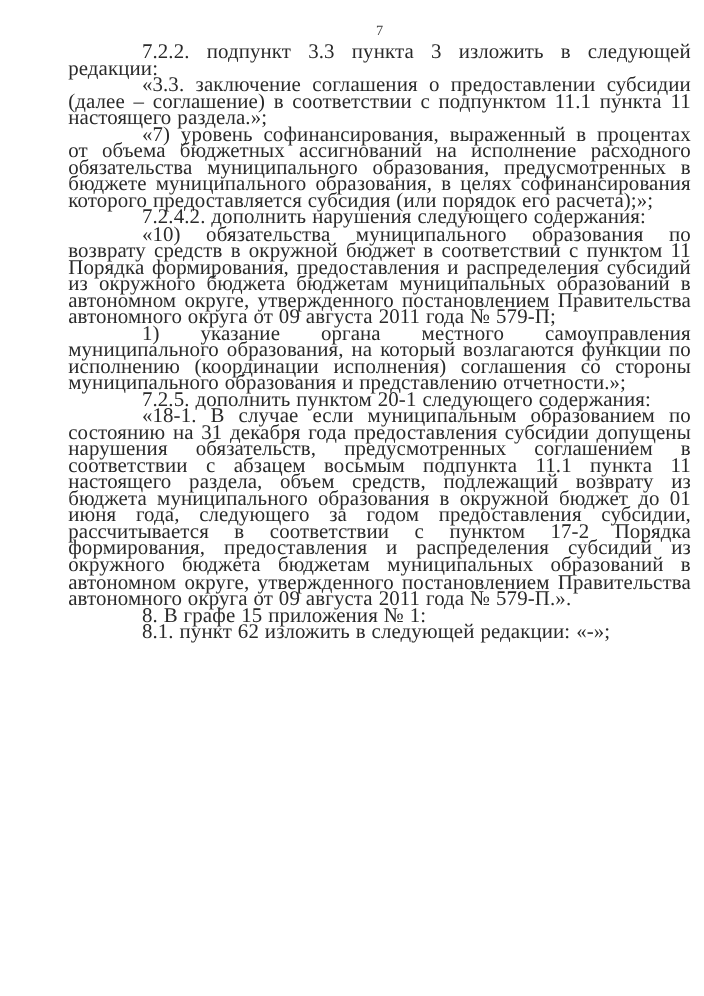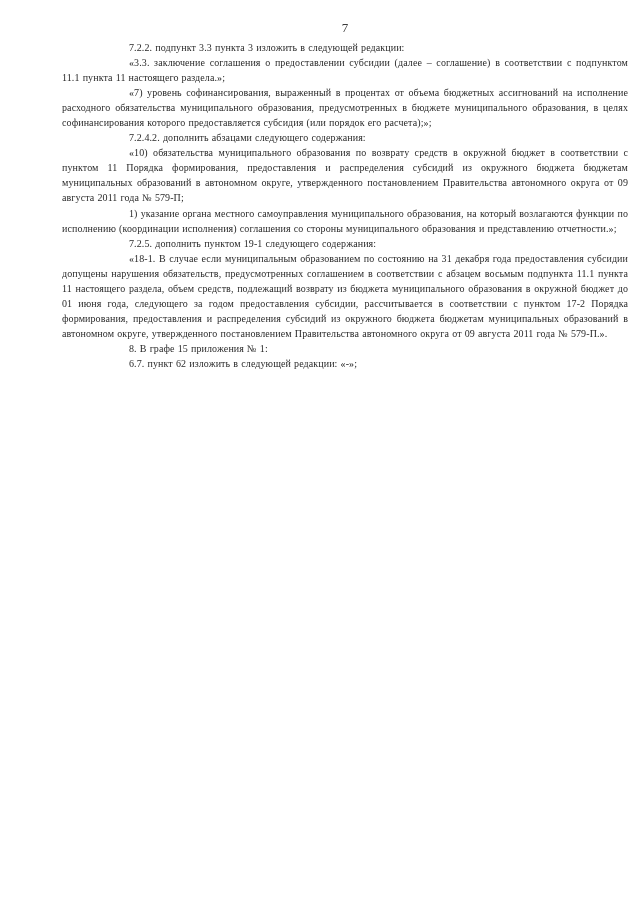--- a/index.html
+++ b/index.html
@@ -23,38 +23,38 @@
   }
   .page-number {
     text-align: center;
     font-size: 13px;
     line-height: 15px;
     margin-bottom: 5px;
     color: #3a3a3a;
   }
   .content p.para {
     margin: 0;
-    font-size: 10px;
+    font-size: 19px;
     line-height: 15.05px;
     text-align: justify;
     text-indent: 67px;
     letter-spacing: 0.1px;
     word-spacing: 0.5px;
   }
 </style>
 </head>
 <body>
 
 <div class="page">
   <div class="page-number">7</div>
   <div class="content">
     <p class="para">7.2.2. подпункт 3.3 пункта 3 изложить в следующей редакции:</p>
     <p class="para">«3.3. заключение соглашения о предоставлении субсидии (далее – соглашение) в соответствии с подпунктом 11.1 пункта 11 настоящего раздела.»;</p>
     <p class="para">«7) уровень софинансирования, выраженный в процентах от объема бюджетных ассигнований на исполнение расходного обязательства муниципального образования, предусмотренных в бюджете муниципального образования, в целях софинансирования которого предоставляется субсидия (или порядок его расчета);»;</p>
-    <p class="para">7.2.4.2. дополнить абзацами следующего содержания:</p>
+    <p class="para">7.2.4.2. дополнить нарушения следующего содержания:</p>
     <p class="para">«10) обязательства муниципального образования по возврату средств в окружной бюджет в соответствии с пунктом 11 Порядка формирования, предоставления и распределения субсидий из окружного бюджета бюджетам муниципальных образований в автономном округе, утвержденного постановлением Правительства автономного округа от 09 августа 2011 года № 579-П;</p>
     <p class="para">1) указание органа местного самоуправления муниципального образования, на который возлагаются функции по исполнению (координации исполнения) соглашения со стороны муниципального образования и представлению отчетности.»;</p>
-    <p class="para">7.2.5. дополнить пунктом 19-1 следующего содержания:</p>
+    <p class="para">7.2.5. дополнить пунктом 20-1 следующего содержания:</p>
     <p class="para">«18-1. В случае если муниципальным образованием по состоянию на 31 декабря года предоставления субсидии допущены нарушения обязательств, предусмотренных соглашением в соответствии с абзацем восьмым подпункта 11.1 пункта 11 настоящего раздела, объем средств, подлежащий возврату из бюджета муниципального образования в окружной бюджет до 01 июня года, следующего за годом предоставления субсидии, рассчитывается в соответствии с пунктом 17-2 Порядка формирования, предоставления и распределения субсидий из окружного бюджета бюджетам муниципальных образований в автономном округе, утвержденного постановлением Правительства автономного округа от 09 августа 2011 года № 579-П.».</p>
     <p class="para">8. В графе 15 приложения № 1:</p>
-    <p class="para">6.7. пункт 62 изложить в следующей редакции: «-»;</p>
+    <p class="para">8.1. пункт 62 изложить в следующей редакции: «-»;</p>
   </div>
 </div>
 
 </body></html>

